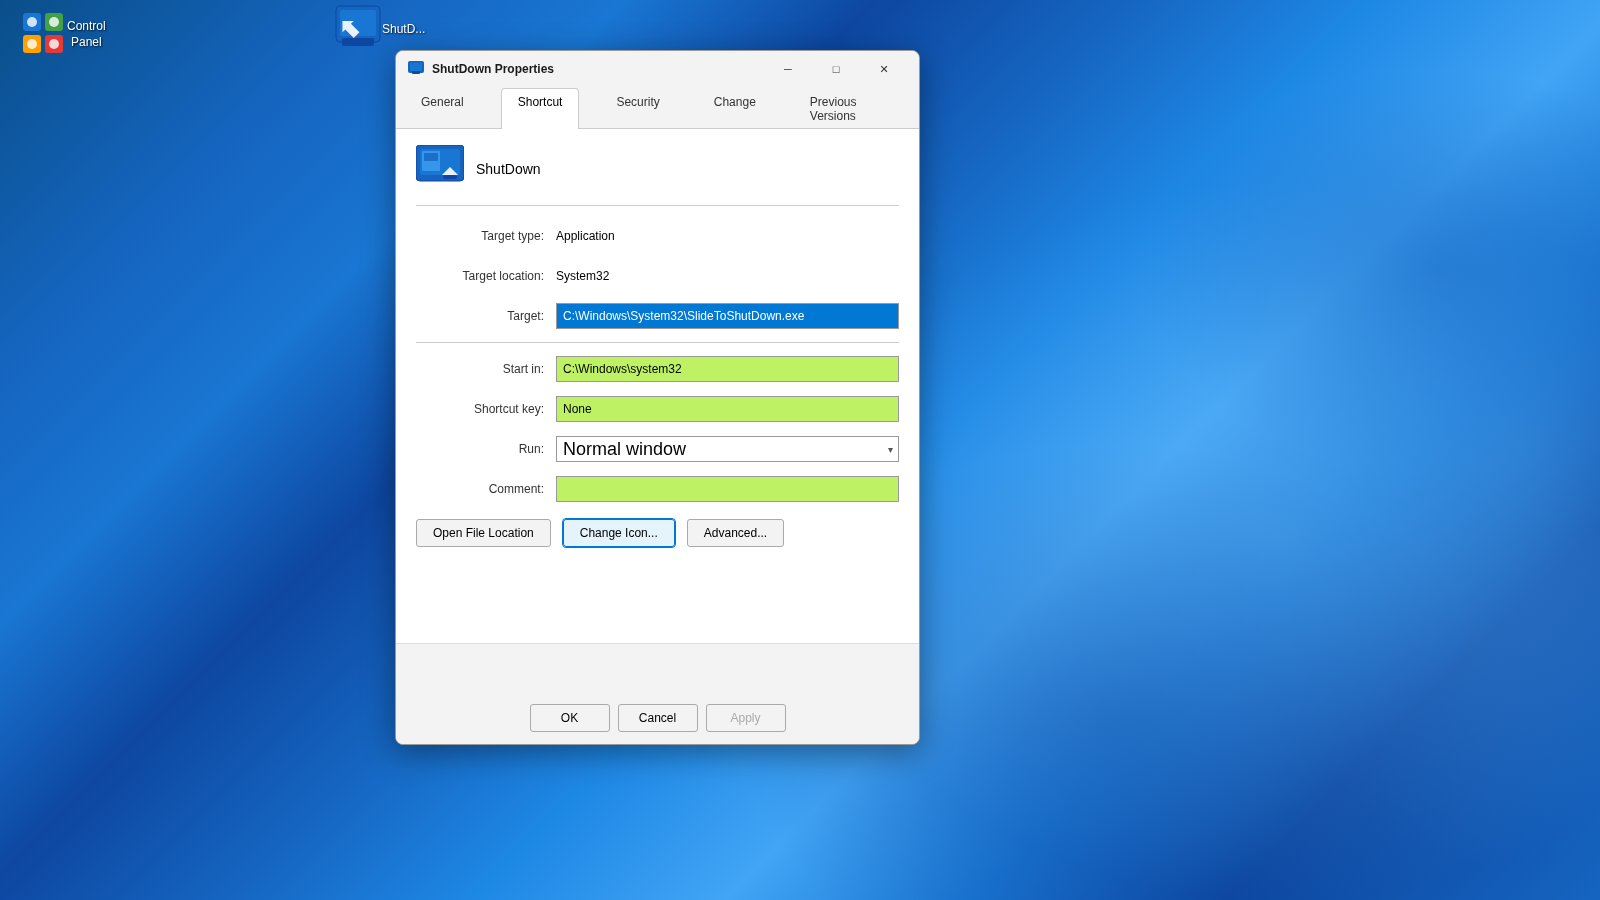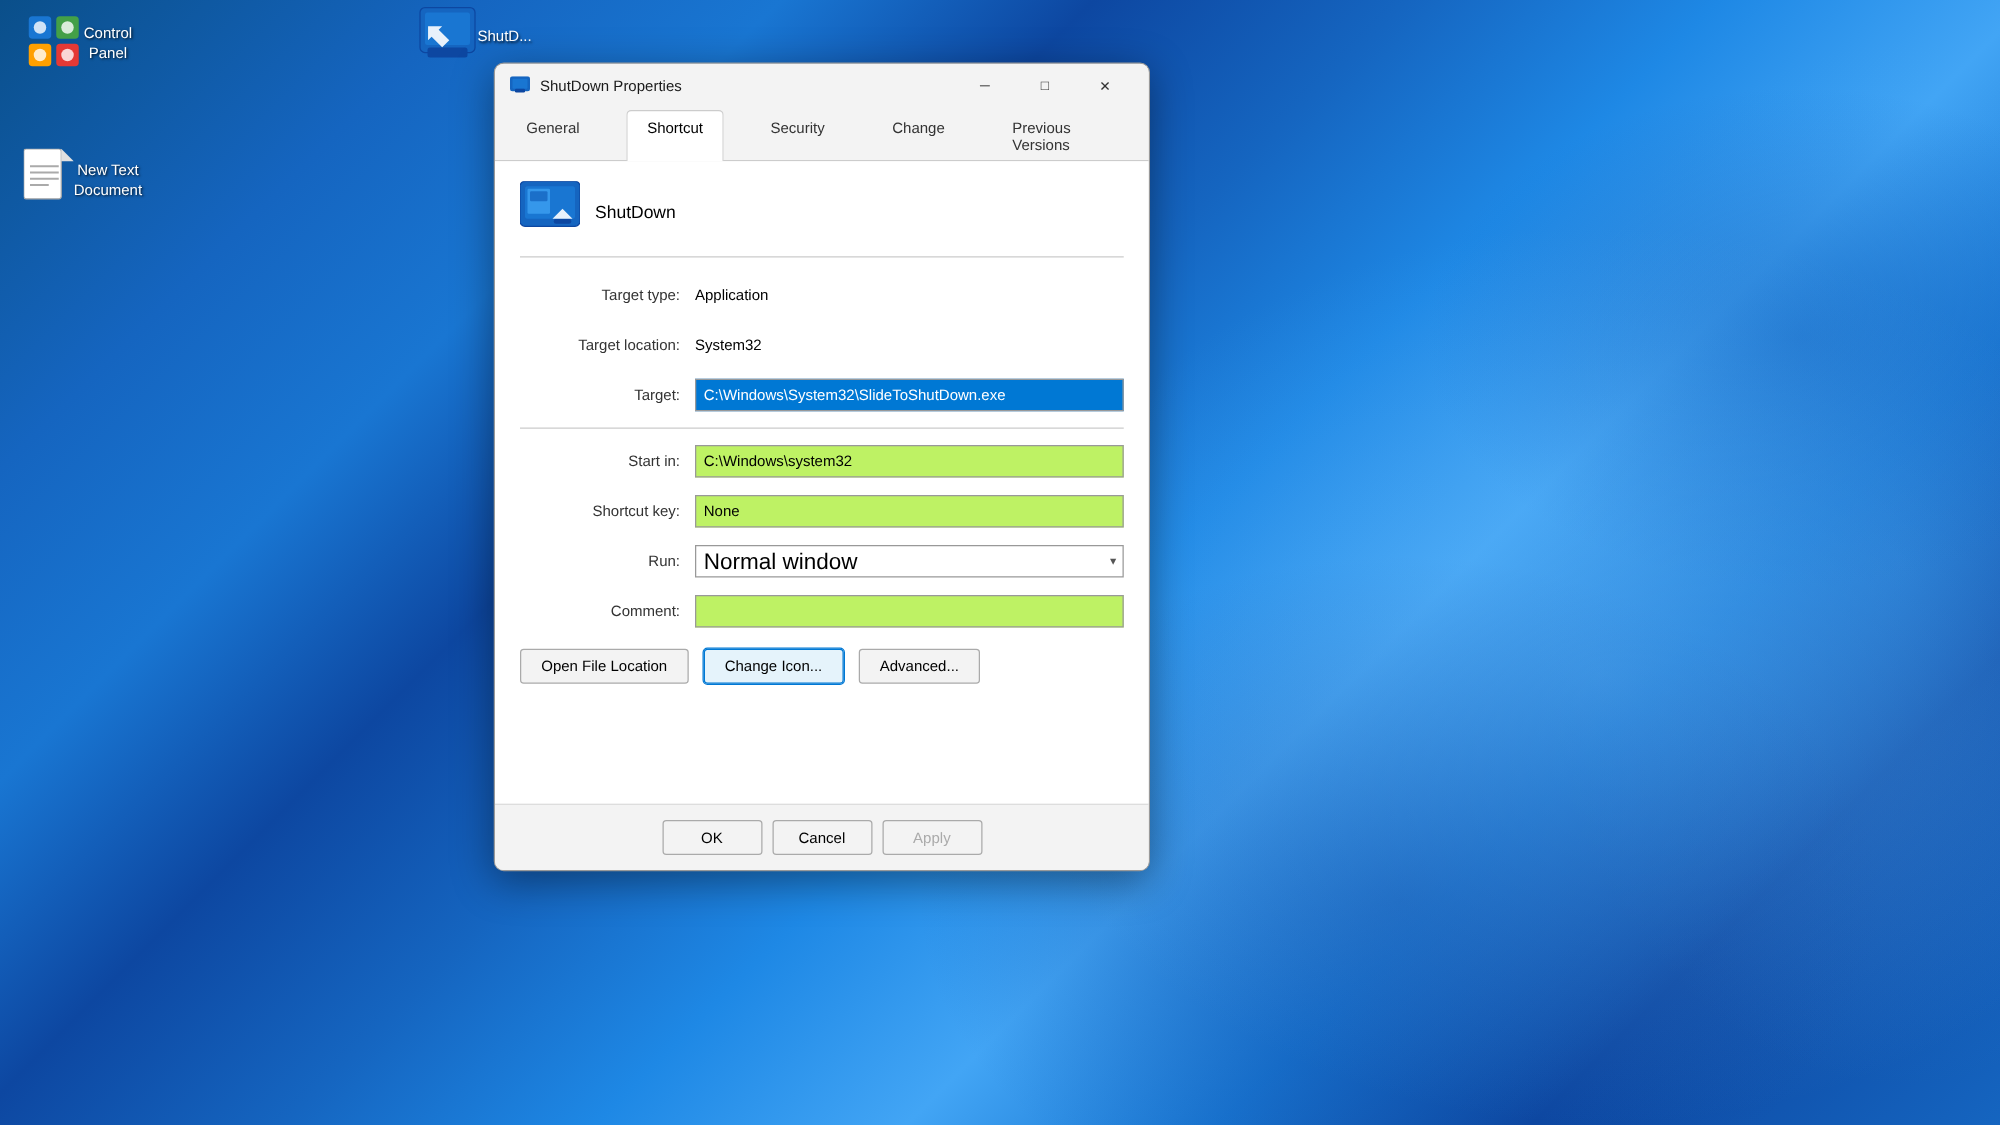--- a/index.html
+++ b/index.html
@@ -113,21 +113,21 @@
     .title-bar-icon {
       width: 16px;
       height: 16px;
       margin-right: 8px;
     }
 
     .title-bar-text {
       font-size: 12px;
       color: #1a1a1a;
       flex: 1;
-      font-weight: 400;
+      font-weight: 700;
     }
 
     .title-bar-controls {
       display: flex;
       gap: 2px;
     }
 
     .title-btn {
       width: 46px;
       height: 28px;
@@ -312,20 +312,21 @@
     .footer-btn {
       width: 80px;
       height: 28px;
       border: 1px solid #aaa;
       background: #f3f3f3;
       font-size: 12px;
       font-family: 'Segoe UI', sans-serif;
       cursor: pointer;
       border-radius: 3px;
       color: #000;
+      margin-top: 48px;
     }
 
     .footer-btn.ok-btn {
       background: #f3f3f3;
     }
 
     .footer-btn.disabled {
       color: #aaa;
       cursor: default;
     }
@@ -349,33 +350,20 @@
         <rect x="26" y="26" width="18" height="18" rx="3" fill="#e53935"></rect>
         <circle cx="13" cy="13" r="5" fill="white" opacity="0.8"></circle>
         <circle cx="35" cy="13" r="5" fill="white" opacity="0.8"></circle>
         <circle cx="13" cy="35" r="5" fill="white" opacity="0.8"></circle>
         <circle cx="35" cy="35" r="5" fill="white" opacity="0.8"></circle>
       </svg>
     </div>
     <span class="icon-label">Control Panel</span>
   </div>
 
-  <div class="desktop-icon" style="position:absolute; top:115px; left:15px;">
-    <div class="icon-img doc-icon-img">
-      <svg viewBox="0 0 40 48" width="40" height="48">
-        <rect x="0" y="0" width="30" height="40" rx="2" fill="white" stroke="#aaa" stroke-width="1"></rect>
-        <polygon points="30,0 40,10 30,10" fill="#e0e0e0"></polygon>
-        <line x1="5" y1="14" x2="28" y2="14" stroke="#aaa" stroke-width="1.5"></line>
-        <line x1="5" y1="19" x2="28" y2="19" stroke="#aaa" stroke-width="1.5"></line>
-        <line x1="5" y1="24" x2="28" y2="24" stroke="#aaa" stroke-width="1.5"></line>
-        <line x1="5" y1="29" x2="20" y2="29" stroke="#aaa" stroke-width="1.5"></line>
-      </svg>
-    </div>
-    <span class="icon-label">New Text Document</span>
-  </div>
 
   <div class="desktop-icon" style="position:absolute; top:0px; left:330px;">
     <div class="icon-img">
       <svg viewBox="0 0 48 48" width="48" height="48">
         <rect x="2" y="2" width="44" height="36" rx="4" fill="#1565c0" stroke="#0d47a1" stroke-width="1"></rect>
         <rect x="6" y="6" width="36" height="26" rx="2" fill="#1976d2"></rect>
         <rect x="8" y="34" width="32" height="8" rx="2" fill="#0d47a1"></rect>
 
         <polygon points="14,10 22,18 18,18 18,30 10,30 10,18 6,18" fill="white" opacity="0.9" transform="rotate(-45, 24, 24) translate(4, -2)"></polygon>
       </svg>

